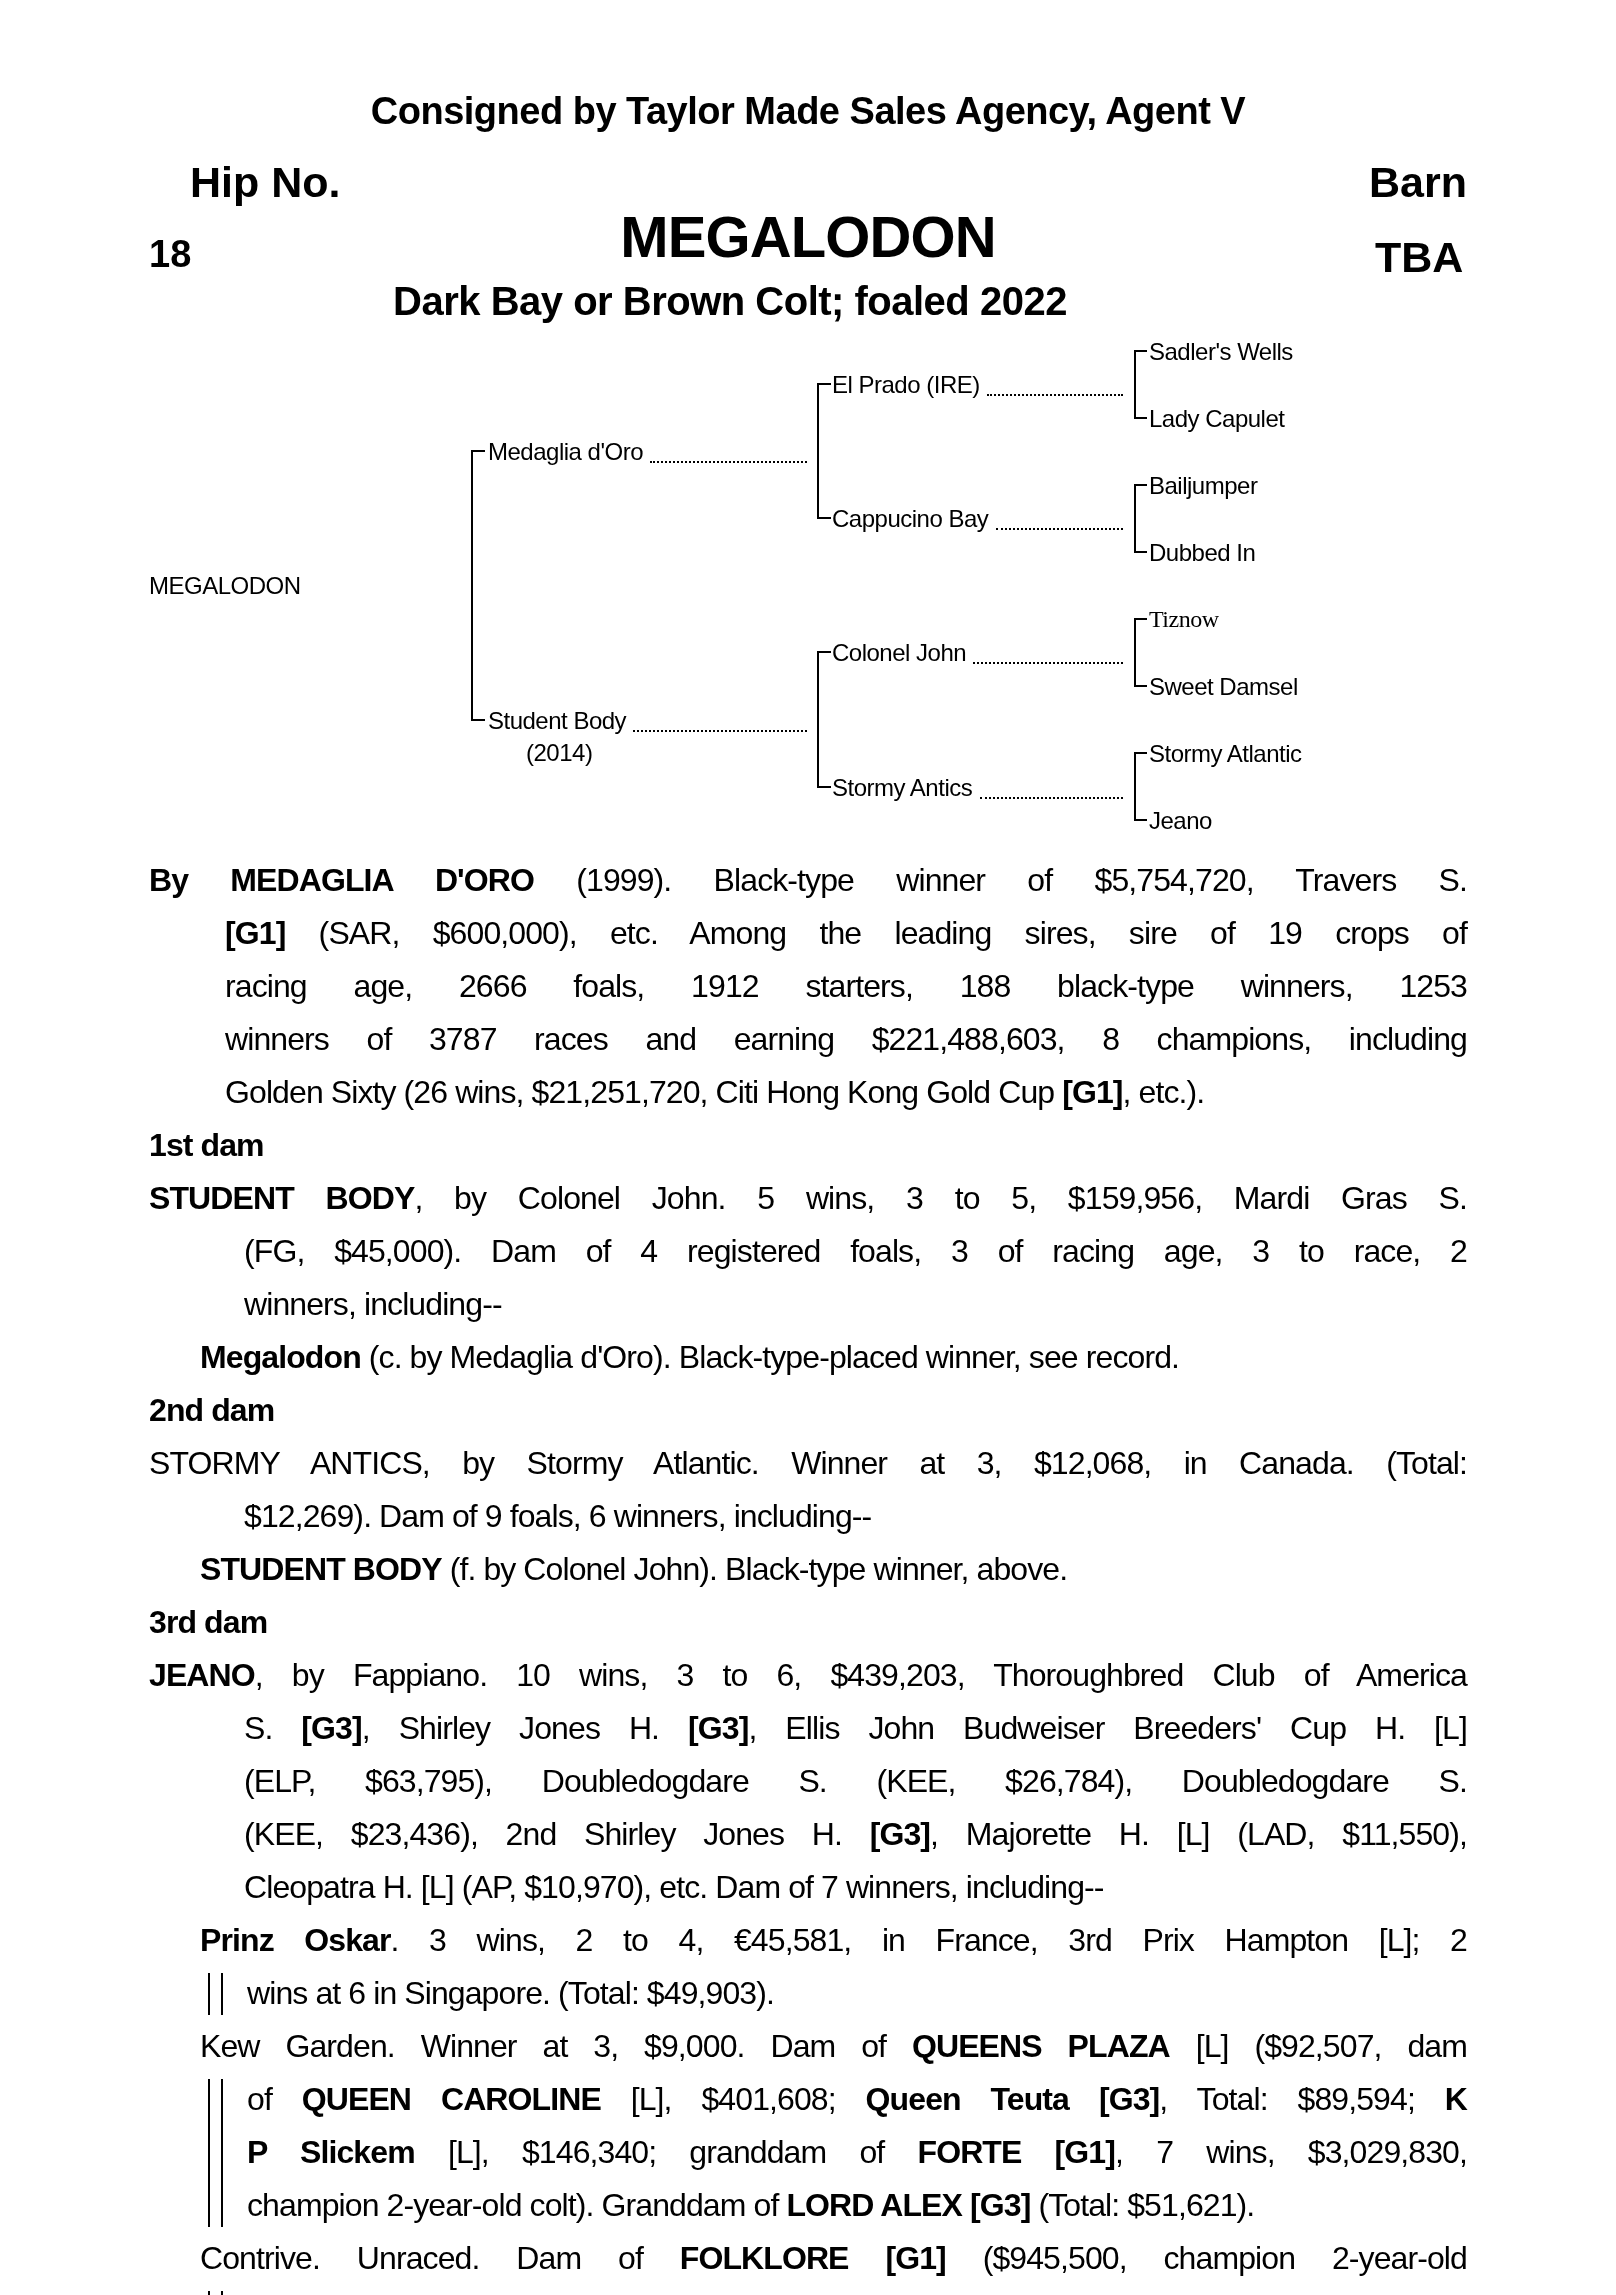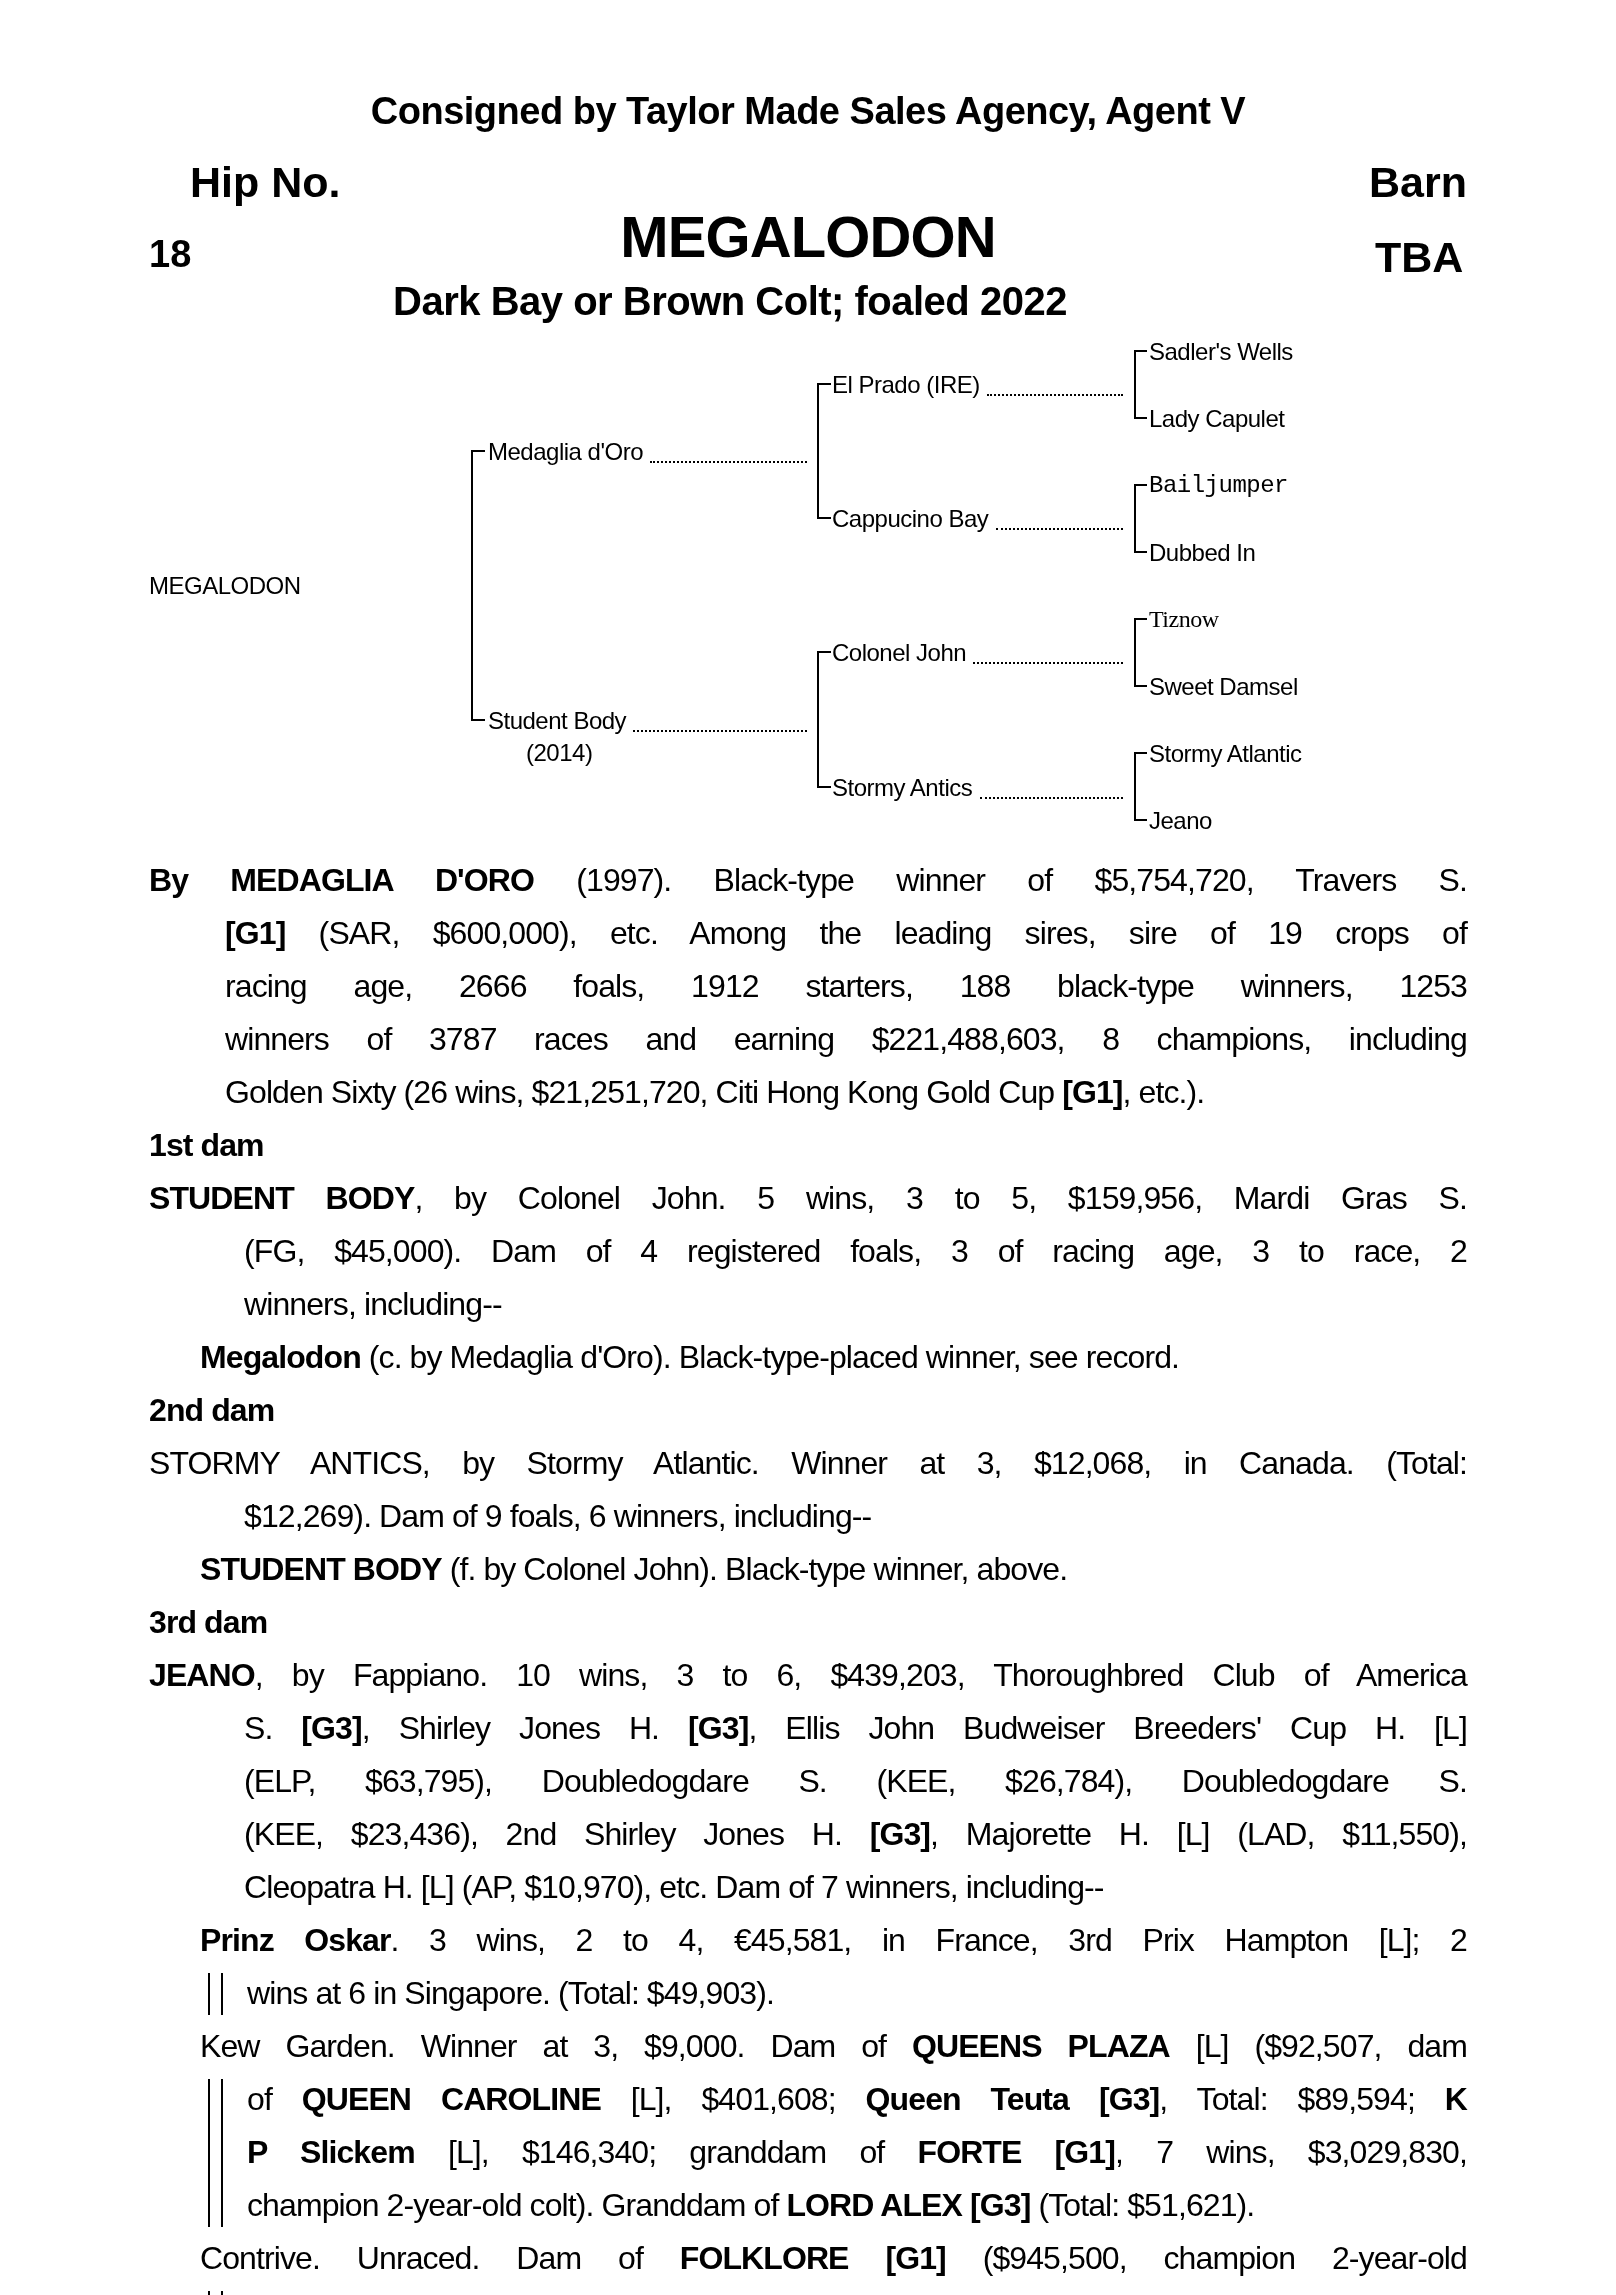--- a/index.html
+++ b/index.html
@@ -25,21 +25,21 @@
   .leader{flex:1;border-bottom:2.8px dotted #000;height:20px;margin:0 6.4px 0 7.3px;}
   .ped-subject{left:149px;top:567px;}
   .n-sire{left:488px;top:433px;width:325px;}
   .n-dam{left:488px;top:702px;width:325px;}
   .n-damyear{left:526px;top:734px;}
   .n-ss{left:832px;top:366px;width:297px;}
   .n-sd{left:832px;top:500px;width:297px;}
   .n-ds{left:832px;top:634px;width:297px;}
   .n-dd{left:832px;top:769px;width:297px;}
   .n-g0{left:1149px;top:333px;}  .n-g1{left:1149px;top:400px;}
-  .n-g2{left:1149px;top:467px;font-family:Liberation Mono, monospace;} .n-g3{left:1149px;top:534px;}
+  .n-g2{left:1149px;top:467px;} .n-g3{left:1149px;top:534px;}
   .n-g4{left:1149px;top:601px;font-family:Liberation Serif, serif;} .n-g5{left:1149px;top:668px;}
   .n-g6{left:1149px;top:735px;} .n-g7{left:1149px;top:802px;}
   .vline{position:absolute;width:2.3px;background:#000;}
   .tick{position:absolute;height:2.3px;width:13.8px;background:#000;}
   .v-main{left:471px;top:450px;height:271px;}
   .t-sire{left:471px;top:450px;} .t-dam{left:471px;top:719px;}
   .v-g2a{left:817px;top:383px;height:136px;}
   .t-ss{left:817px;top:383px;} .t-sd{left:817px;top:517px;}
   .v-g2b{left:817px;top:651px;height:136px;}
   .t-ds{left:817px;top:651px;} .t-dd{left:817px;top:786px;}
@@ -139,21 +139,21 @@
     <div class="tick t-g1"></div>
     <div class="tick t-g2"></div>
     <div class="tick t-g3"></div>
     <div class="tick t-g4"></div>
     <div class="tick t-g5"></div>
     <div class="tick t-g6"></div>
     <div class="tick t-g7"></div>
   </div>
 
   <div class="bodytext">
-    <div class="ln j"><b>By MEDAGLIA D'ORO</b><span> (1997). Black-type winner of $5,754,720, Travers S.</span></div>
+    <div class="ln j"><b>By MEDAGLIA D'ORO</b><span> (1999). Black-type winner of $5,754,720, Travers S.</span></div>
     <div class="ln i1 j"><b>[G1]</b><span> (SAR, $600,000), etc. Among the leading sires, sire of 19 crops of</span></div>
     <div class="ln i1 j"><span>racing age, 2666 foals, 1912 starters, 188 black-type winners, 1253</span></div>
     <div class="ln i1 j"><span>winners of 3787 races and earning $221,488,603, 8 champions, including</span></div>
     <div class="ln i1"><span>Golden Sixty (26 wins, $21,251,720, Citi Hong Kong Gold Cup </span><b>[G1]</b><span>, etc.).</span></div>
     <div class="ln"><b>1st dam</b></div>
     <div class="ln j"><b>STUDENT BODY</b><span>, by Colonel John. 5 wins, 3 to 5, $159,956, Mardi Gras S.</span></div>
     <div class="ln i2 j"><span>(FG, $45,000). Dam of 4 registered foals, 3 of racing age, 3 to race, 2</span></div>
     <div class="ln i2"><span>winners, including--</span></div>
     <div class="ln sub"><b>Megalodon</b><span> (c. by Medaglia d'Oro). Black-type-placed winner, see record.</span></div>
     <div class="ln"><b>2nd dam</b></div>

